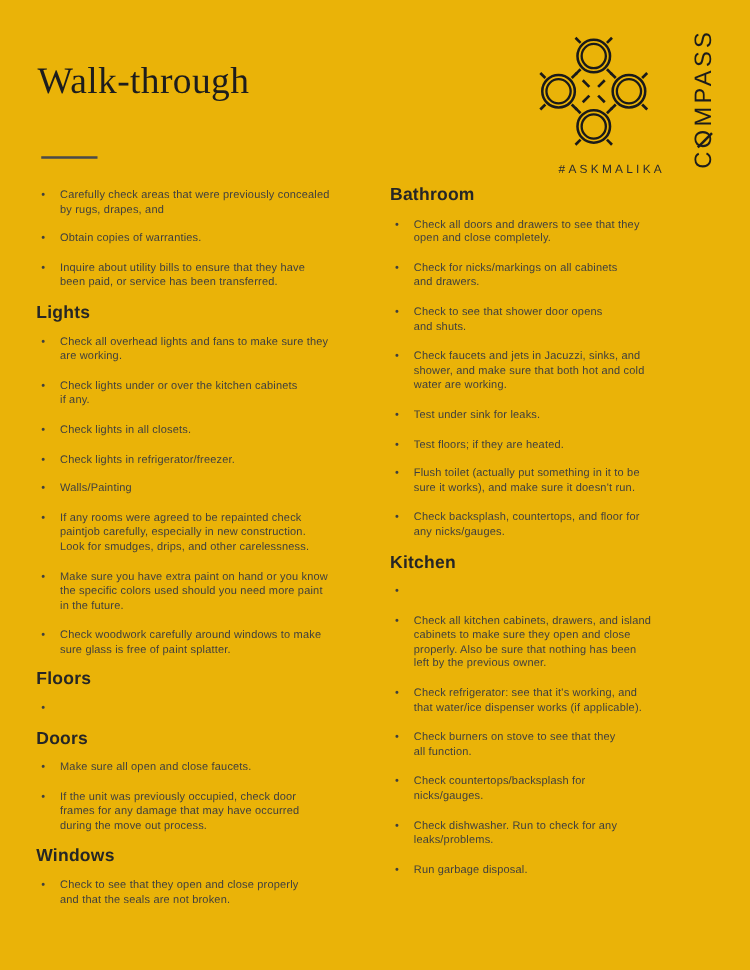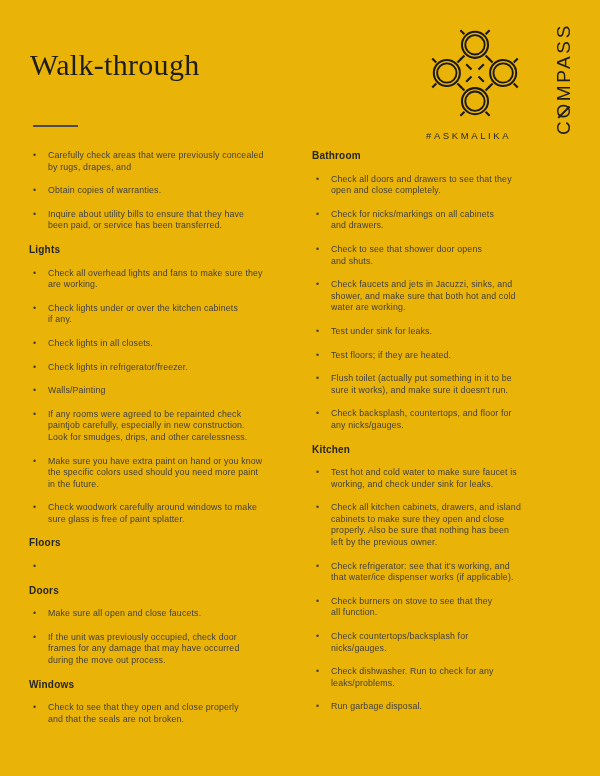--- a/index.html
+++ b/index.html
@@ -11,39 +11,39 @@
   .title{
     position:absolute;left:30px;top:26px;
     font-family:"Liberation Serif",serif;font-weight:400;
     font-size:30px;line-height:37px;letter-spacing:.3px;color:#1d1d1d;
   }
   .title span{display:block;}
   .title-rule{position:absolute;left:33px;top:125px;width:45px;height:2px;background:#4a4a4a;}
   
   .emblem{position:absolute;left:431px;top:29px;width:88px;height:88px;}
   .hashtag{
-    position:absolute;left:426px;top:130px;width:106px;text-align:left;
+    position:absolute;left:426px;top:130px;width:106px;text-align:right;
     font-size:9.5px;letter-spacing:2.6px;color:#2b2b2b;white-space:nowrap;
   }
   .wordmark{
     position:absolute;left:504px;top:65px;width:120px;height:28px;
     display:flex;align-items:center;justify-content:center;
     transform:rotate(-90deg);
     font-size:19px;line-height:20px;letter-spacing:2.6px;color:#1c1c1c;white-space:nowrap;
   }
   .slashed-o{position:relative;display:inline-block;}
   .slashed-o::after{
     content:"";position:absolute;left:-1.5px;top:9.2px;width:16px;height:1.5px;
     background:#1c1c1c;transform:rotate(45deg);transform-origin:center;
   }
   
   .col{position:absolute;top:150px;font-size:8.8px;line-height:11.6px;letter-spacing:.15px;}
   .col-left{left:29px;width:272px;}
   .col-right{left:312px;width:272px;}
-  .sec-h{margin:0 0 12px;font-size:10px;line-height:11.6px;font-weight:bold;color:#262626;letter-spacing:.2px;}
+  .sec-h{margin:0 0 12px;font-size:14px;line-height:11.6px;font-weight:bold;color:#262626;letter-spacing:.2px;}
   .item{display:flex;margin:0 0 12px;padding-left:4px;}
   .bullet{flex:none;width:15px;color:#3f3f3f;}
   .item-text{white-space:pre-line;color:#3f3f3f;}
 </style>
 </head>
 <body>
 
 <div class="page">
 
   <h1 class="title">
@@ -239,22 +239,20 @@
             <span class="item-text">Check backsplash, countertops, and floor for
 any nicks/gauges.</span>
           </div>
         </div>
     </section>
     <section>
       <h2 class="sec-h">Kitchen</h2>
       <div class="list">
           <div class="item">
             <span class="bullet">•</span>
-            <span class="item-text">Test hot and cold water to make sure faucet is
-working, and check under sink for leaks.</span>
           </div>
           <div class="item">
             <span class="bullet">•</span>
             <span class="item-text">Check all kitchen cabinets, drawers, and island
 cabinets to make sure they open and close
 properly. Also be sure that nothing has been
 left by the previous owner.</span>
           </div>
           <div class="item">
             <span class="bullet">•</span>

